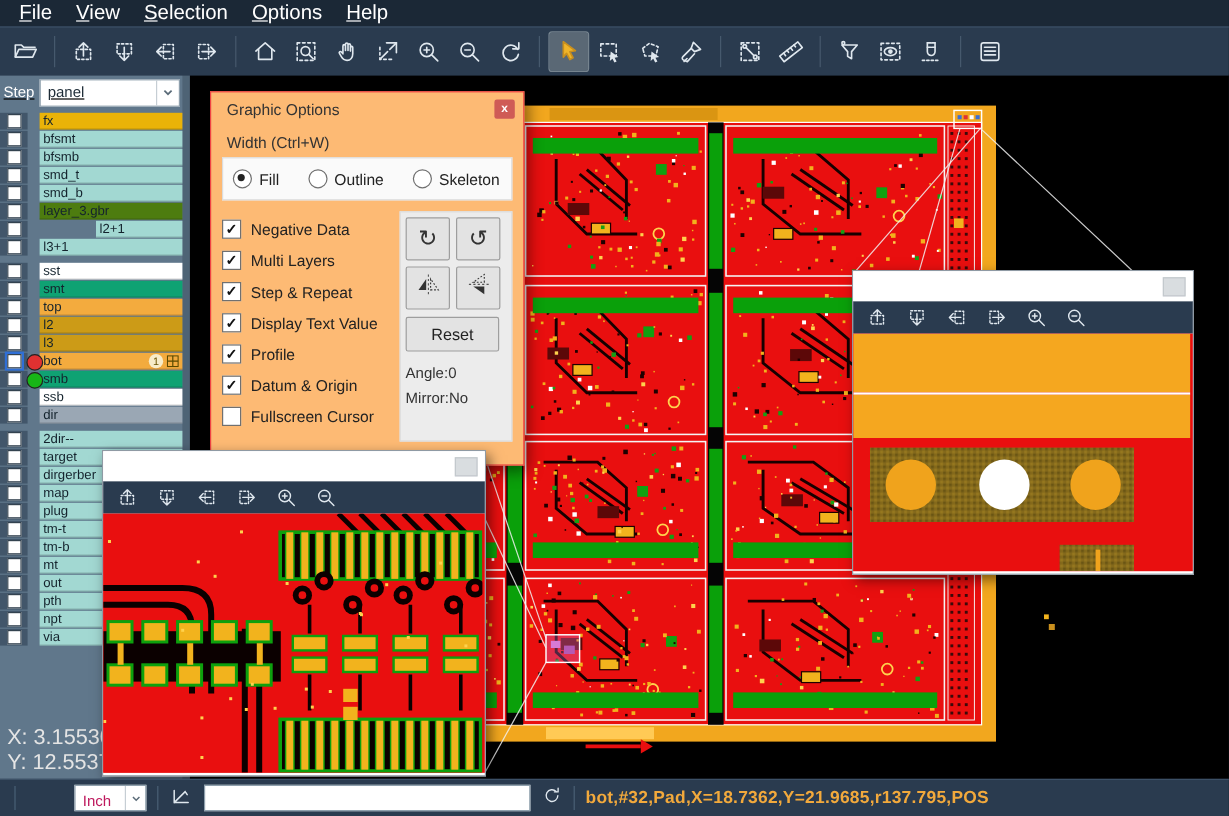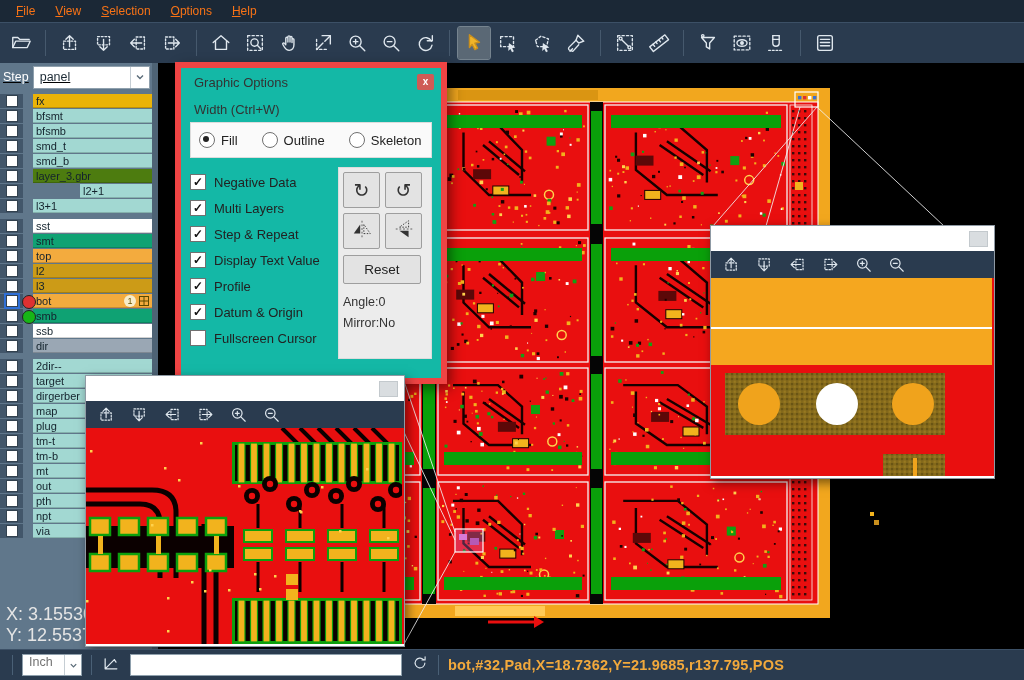--- a/index.html
+++ b/index.html
@@ -1,21 +1,21 @@
 <!DOCTYPE html>
 <html><head>
 <meta charset="utf-8">
 <style>
   html,body{margin:0;padding:0;}
   body{width:1024px;height:680px;position:relative;overflow:hidden;background:#1b2836;
        font-family:"Liberation Sans",sans-serif;-webkit-font-smoothing:antialiased;}
   
   #menubar{position:absolute;left:0;top:0;width:1024px;height:22px;background:#1b2836;
            display:flex;align-items:center;padding-left:6px;z-index:3;}
-  .menu-item{color:#f97316;font-size:12px;padding:2px 10px;cursor:default;}
+  .menu-item{color:#ffffff;font-size:17px;padding:2px 10px;cursor:default;}
   
   #toolbar{position:absolute;left:0;top:22px;width:1024px;height:40px;background:#2a3b4f;
            border-top:1px solid #3c5066;display:flex;align-items:center;padding-left:4px;z-index:3;}
   .tbtn{width:32px;height:32px;display:flex;align-items:center;justify-content:center;
         border-radius:2px;margin:0 1px;flex:0 0 auto;}
   .tbtn.active{background:#5a6875;outline:1px solid #76848f;}
   .tbtn svg{stroke:#dfe7ee;fill:none;stroke-width:1.5;stroke-linecap:round;stroke-linejoin:round;}
   .tsep{width:1px;height:26px;background:#46596d;margin:0 7px;flex:0 0 auto;}
   
   #sidebar{position:absolute;left:0;top:62px;width:158px;height:588px;background:#60778b;z-index:2;}
@@ -40,30 +40,30 @@
          line-height:12px;text-align:center;margin-left:auto;flex:0 0 auto;}
   .gridic{margin-left:3px;flex:0 0 auto;display:flex;align-items:center;}
   #coords{position:absolute;left:6px;bottom:4px;color:#e5e5e5;font-size:18px;line-height:21px;}
   
   #canvas{position:absolute;left:158px;top:62px;width:866px;height:588px;background:#000;z-index:1;}
   
   #statusbar{position:absolute;left:0;bottom:0;width:1024px;height:30px;background:#2a3b4f;
              border-top:1px solid #3c5066;display:flex;align-items:center;gap:9px;padding-left:12px;z-index:8;}
   .ssep{width:1px;height:20px;background:#4a6076;flex:0 0 auto;}
   .unitselect{width:52px;height:20px;background:#fff;border:1px solid #8fa0ad;display:flex;
-              align-items:flex-start;font-size:12.5px;color:#737373;padding-left:6px;}
+              align-items:flex-end;font-size:12.5px;color:#be185d;padding-left:6px;margin-left:40px;}
   .unitselect .chev{margin-left:auto;border-left:1px solid #c6ced4;height:100%;width:16px;
               display:flex;align-items:center;justify-content:center;}
   .sbicon svg{stroke:#dfe7ee;fill:none;stroke-width:1.5;stroke-linecap:round;stroke-linejoin:round;}
   .sbinput{width:262px;height:20px;background:#fff;border:1px solid #8fa0ad;font-size:12px;padding:0 4px;
            font-family:"Liberation Sans",sans-serif;}
   .statustext{color:#f2a93c;font-size:14.5px;font-weight:bold;letter-spacing:.2px;}
   
-  #dialog{position:absolute;left:175px;top:62px;width:260px;height:310px;background:#14b8a6;
-          border:6px solid #ef4444;box-shadow:4px 5px 12px rgba(0,0,0,.45);z-index:5;font-size:13px;color:#222;}
+  #dialog{position:absolute;left:175px;top:76px;width:260px;height:310px;background:#fdba74;
+          border:1px solid #ef4444;box-shadow:4px 5px 12px rgba(0,0,0,.45);z-index:5;font-size:13px;color:#222;}
   .dtitle{height:28px;display:flex;align-items:center;padding-left:13px;font-size:13px;color:#333;}
   .dclose{position:absolute;right:7px;top:6px;width:17px;height:16px;background:#cf5b56;border-radius:2px;
           color:#fff;font-size:10px;line-height:16px;text-align:center;font-weight:bold;}
   .dwidth{padding:6px 0 5px 13px;color:#333;}
   .dgroup{margin:0 9px;background:#fafafa;border:1px solid #dcdcdc;height:34px;display:flex;
           align-items:center;padding-left:8px;gap:24px;}
   .radio{display:flex;align-items:center;gap:6px;}
   .rdot{width:14px;height:14px;border-radius:50%;border:1px solid #707070;background:#fff;position:relative;flex:0 0 auto;}
   .rdot.sel:after{content:"";position:absolute;left:3px;top:3px;width:6px;height:6px;border-radius:50%;background:#222;}
   .dchecks{position:absolute;left:9px;top:101px;width:150px;}

